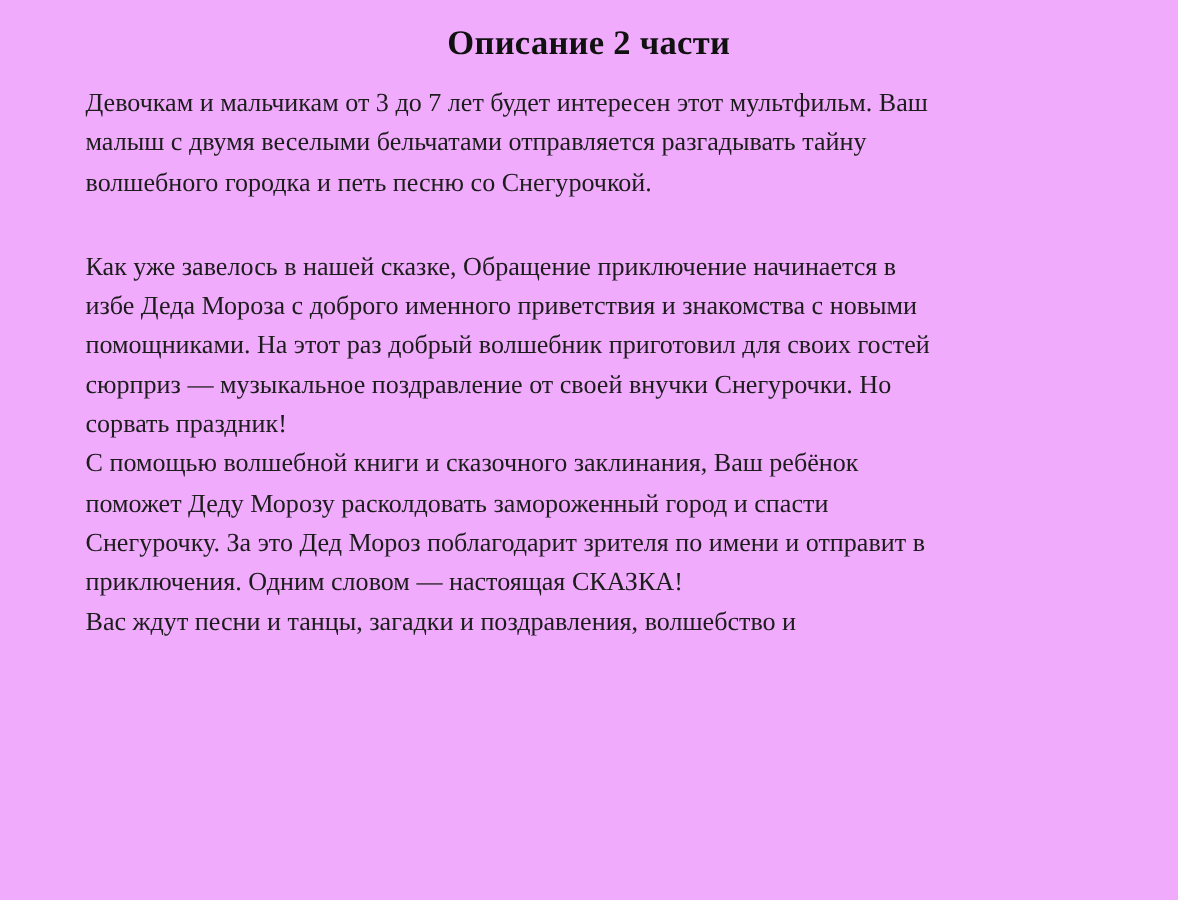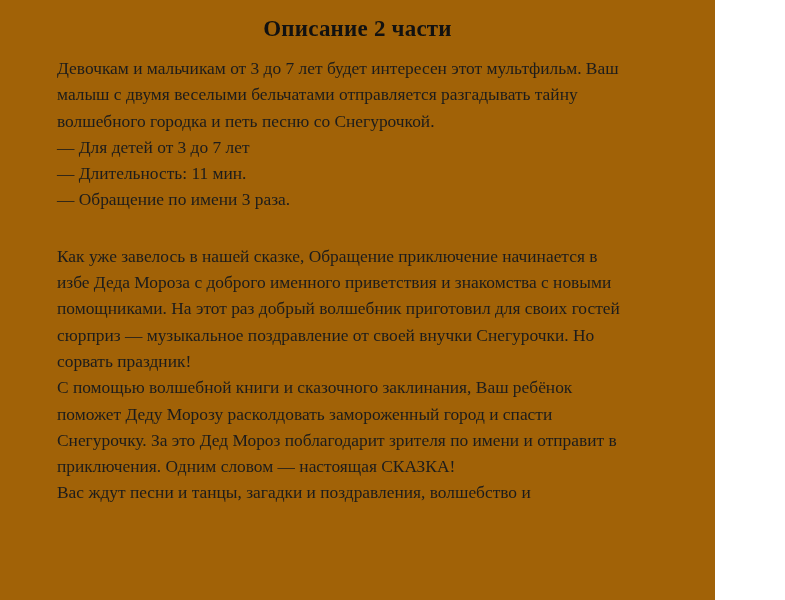--- a/index.html
+++ b/index.html
@@ -9,23 +9,23 @@
   }
   body {
     width: 785px;
     height: 600px;
     overflow: hidden;
     font-family: "Liberation Serif", "DejaVu Serif", serif;
     color: #1a1a1a;
   }
   .page {
     position: relative;
-    width: 715px;
+    width: 785px;
     height: 600px;
-    background: #a16207;
+    background: #f0abfc;
     box-sizing: border-box;
   }
   .doc-title {
     text-align: center;
     font-size: 23px;
     font-weight: bold;
     letter-spacing: 0.2px;
     margin: 0;
     padding-top: 16px;
     color: #111111;
@@ -69,25 +69,20 @@
   <h1 class="doc-title">Описание 2 части</h1>
 
   <div class="body-block">
 
     <p class="para">
       <span class="ln">Девочкам и мальчикам от 3 до 7 лет будет интересен этот мультфильм. Ваш</span>
       <span class="ln">малыш с двумя веселыми бельчатами отправляется разгадывать тайну</span>
       <span class="ln">волшебного городка и петь песню со Снегурочкой.</span>
     </p>
 
-    <ul class="bullets">
-      <li>— Для детей от 3 до 7 лет</li>
-      <li>— Длительность: 11 мин.</li>
-      <li>— Обращение по имени 3 раза.</li>
-    </ul>
 
     <div class="spacer-block"></div>
 
     <p class="para">
       <span class="ln">Как уже завелось в нашей сказке, Обращение приключение начинается в</span>
       <span class="ln">избе Деда Мороза с доброго именного приветствия и знакомства с новыми</span>
       <span class="ln">помощниками. На этот раз добрый волшебник приготовил для своих гостей</span>
       <span class="ln">сюрприз — музыкальное поздравление от своей внучки Снегурочки. Но</span>
       <span class="ln">сорвать праздник!</span>
       <span class="ln">С помощью волшебной книги и сказочного заклинания, Ваш ребёнок</span>

